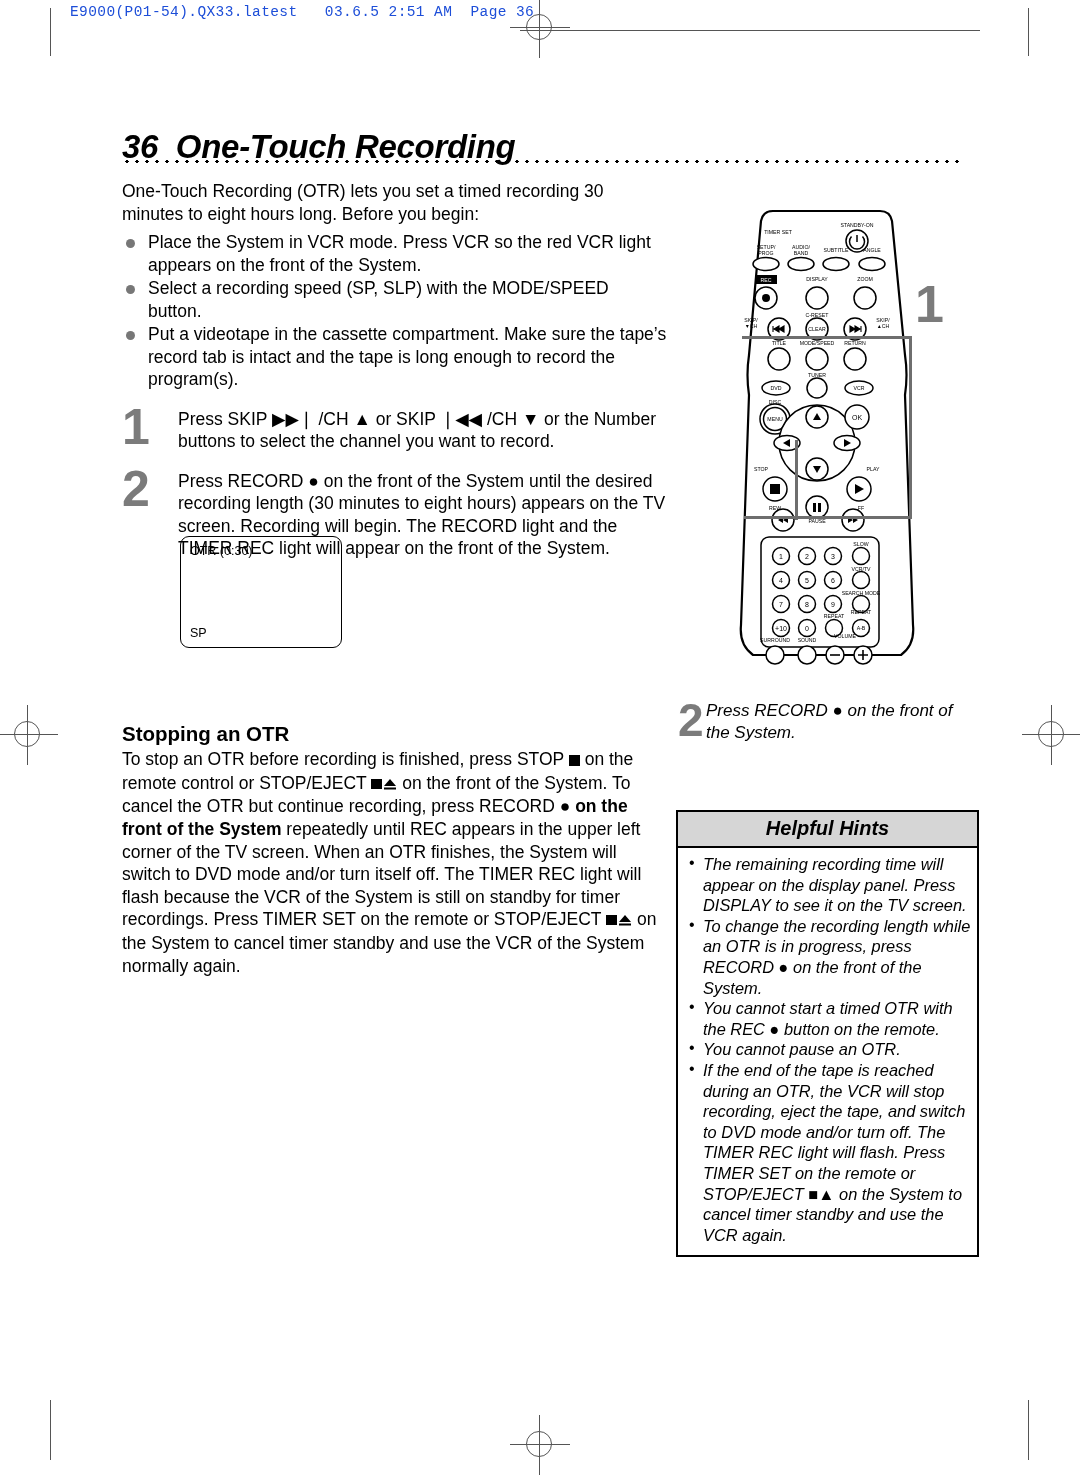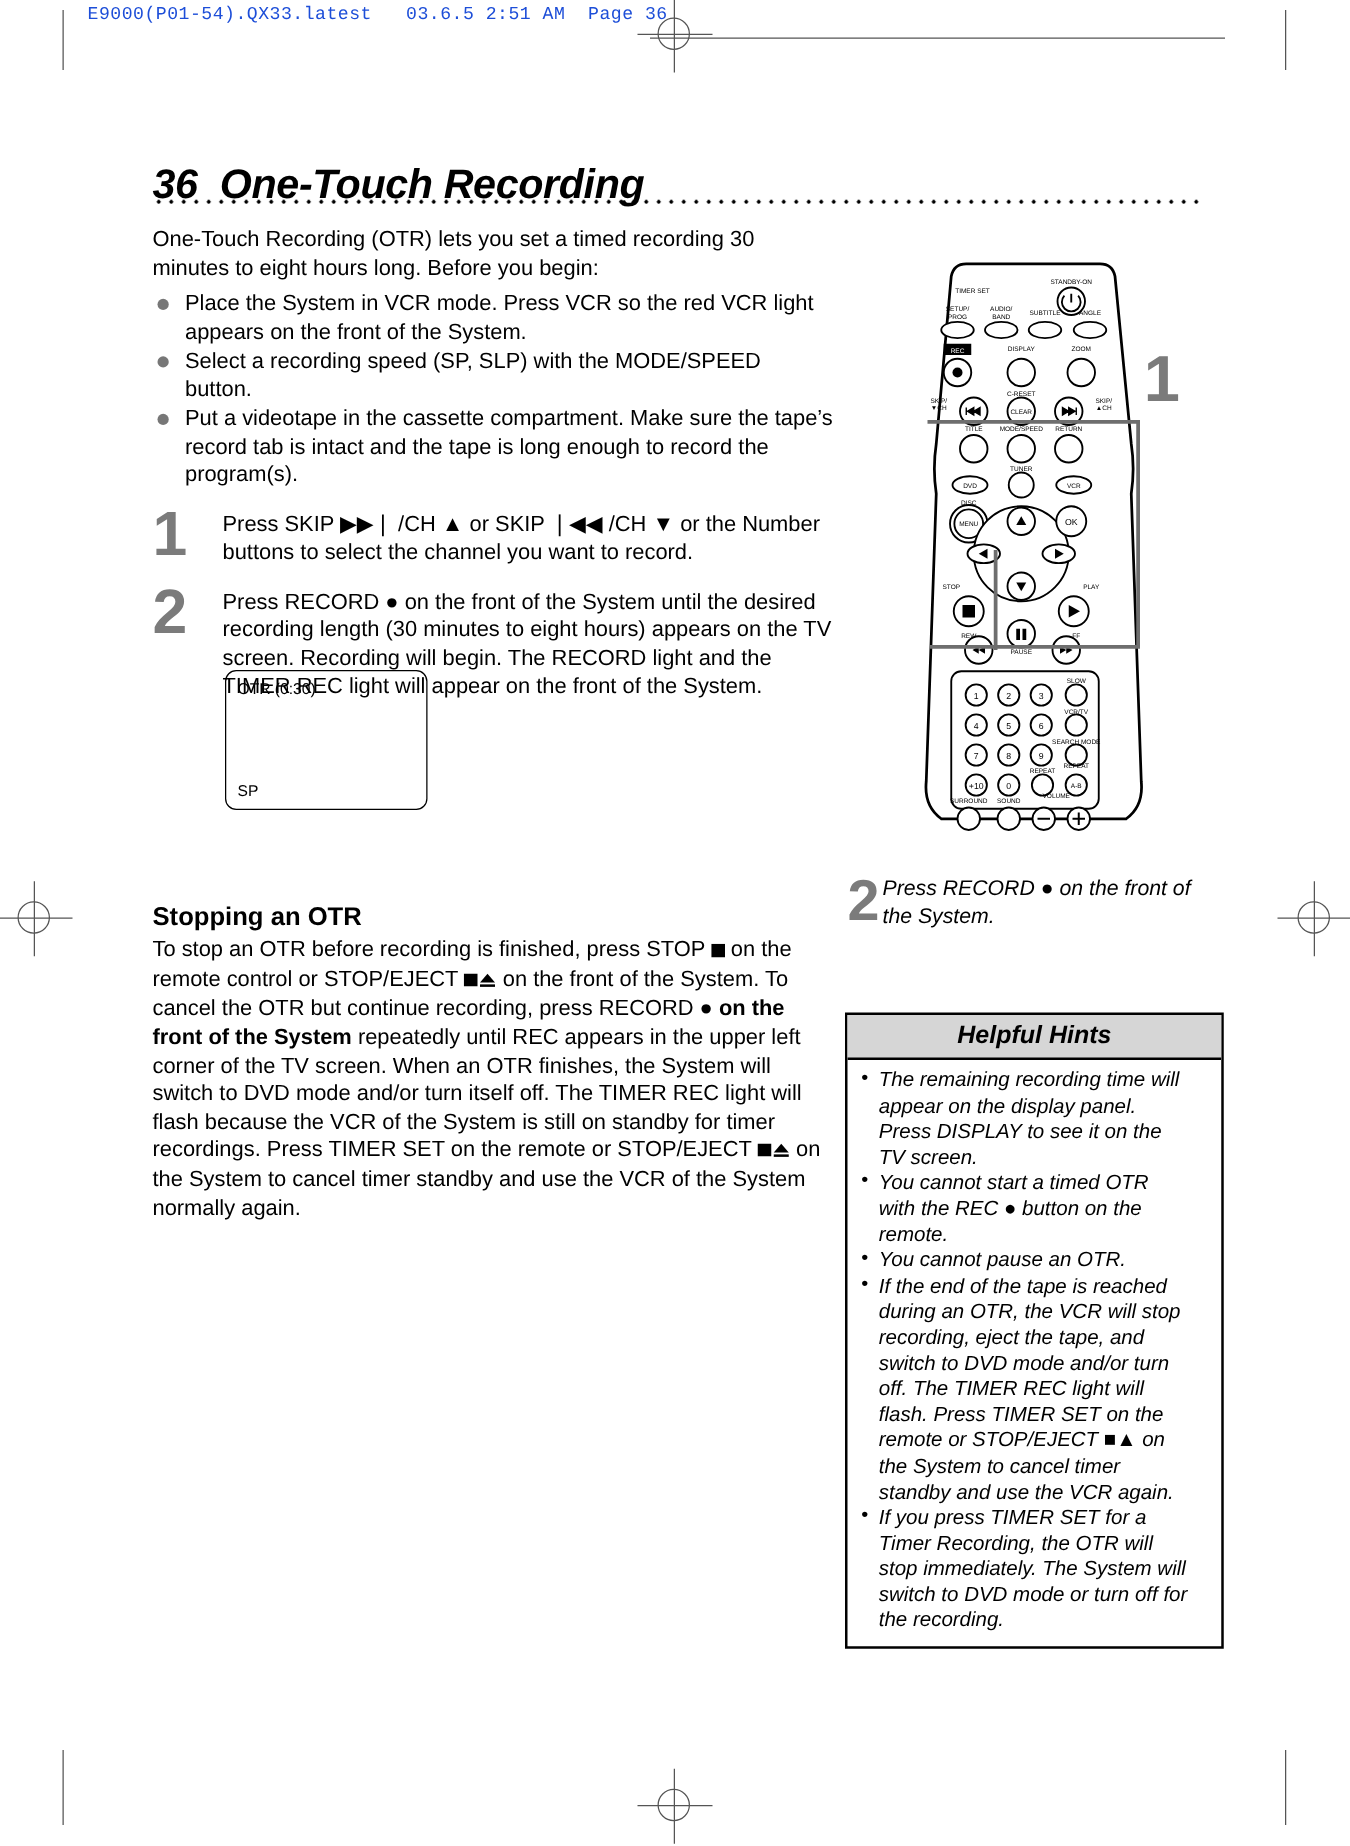--- a/index.html
+++ b/index.html
@@ -64,21 +64,21 @@
   
   .rstep{position:absolute;left:678px;top:700px;padding-left:28px;width:270px;}
   .rstep .num{position:absolute;left:0;top:-3px;font-size:46px;font-weight:bold;color:#7b7b7b;line-height:1;}
   .rstep .txt{font-size:17px;line-height:22px;font-style:italic;}
 
   
   .hints{position:absolute;left:676px;top:810px;width:303px;
          border:2.2px solid #000;box-sizing:border-box;background:#fff;}
   .hints .hdr{background:#d6d6d6;border-bottom:2.2px solid #000;text-align:center;
               font-size:20px;font-weight:bold;font-style:italic;padding:5px 0 6px;}
-  .hints ul{list-style:none;margin:0;padding:6px 26px 10px 9px;}
+  .hints ul{list-style:none;margin:0;padding:6px 5px 10px 9px;}
   .hints li{position:relative;padding-left:16px;font-style:italic;font-size:16.4px;
             line-height:20.6px;margin-bottom:0px;}
   .hints li:before{content:"\2022";position:absolute;left:2px;top:-1px;font-style:normal;font-size:16px;}
 
   .ic{display:inline-block;vertical-align:middle;}
 </style>
 </head>
 <body>
 
 <div class="reg" style="left:-2px;top:705px;">
@@ -310,18 +310,18 @@
 
 <div class="rstep">
   <div class="num">2</div>
   <div class="txt">Press RECORD ● on the front of the System.</div>
 </div>
 
 <div class="hints">
   <div class="hdr">Helpful Hints</div>
   <ul>
     <li>The remaining recording time will appear on the display panel. Press DISPLAY to see it on the TV screen.</li>
+    <li>To change the recording length while an OTR is in progress, press RECORD ● on the front of the System.</li>
     <li>You cannot start a timed OTR with the REC ● button on the remote.</li>
     <li>You cannot pause an OTR.</li>
     <li>If the end of the tape is reached during an OTR, the VCR will stop recording, eject the tape, and switch to DVD mode and/or turn off. The TIMER REC light will flash. Press TIMER SET on the remote or STOP/EJECT ■▲ on the System to cancel timer standby and use the VCR again.</li>
-    <li>If you press TIMER SET for a Timer Recording, the OTR will stop immediately. The System will switch to DVD mode or turn off for the recording.</li>
   </ul>
 </div>
 
 </body></html>

